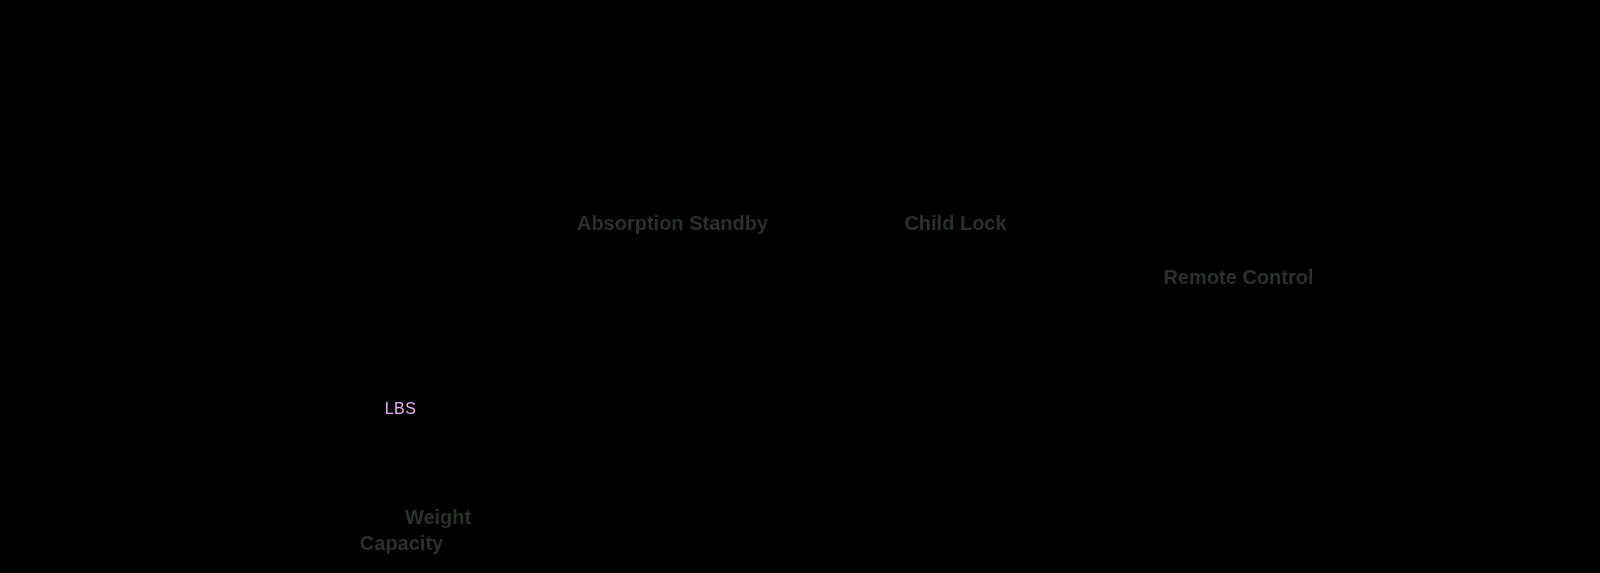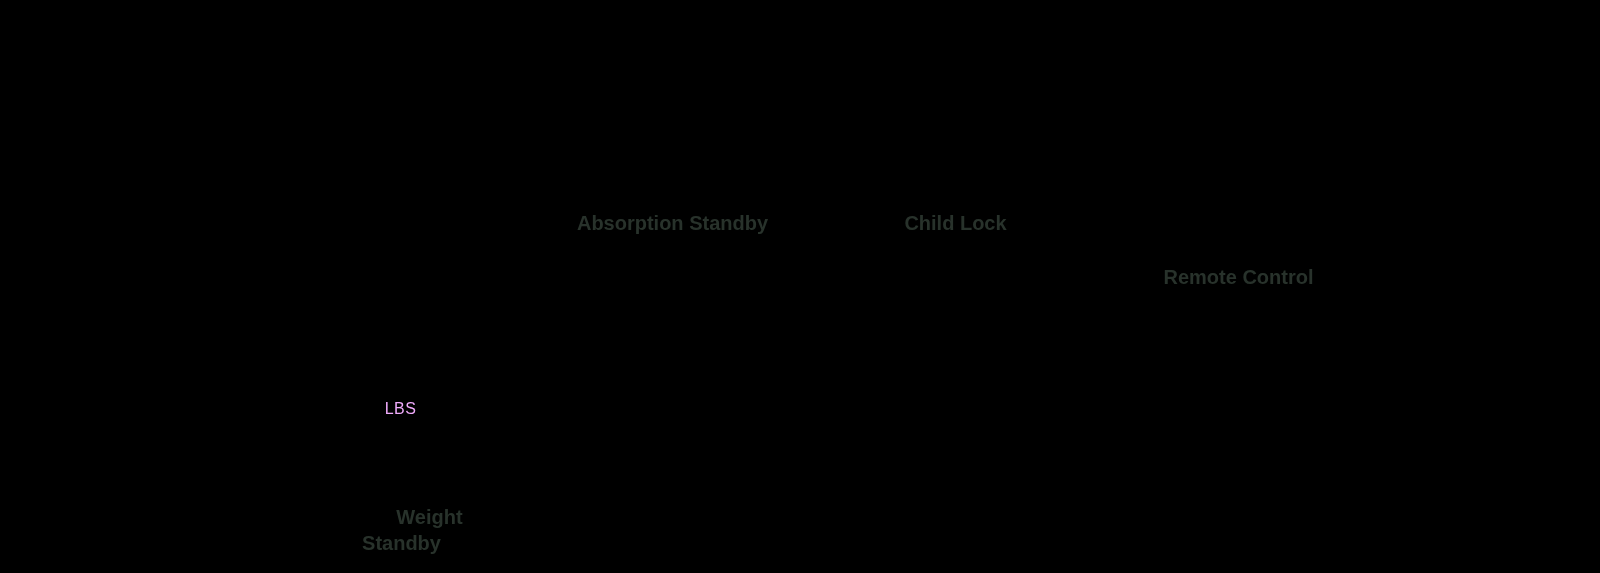--- a/index.html
+++ b/index.html
@@ -46,21 +46,21 @@
     position: absolute;
     left: 50%;
     top: 70px;
     transform: translateX(calc(-50% + 11px));
     color: #f0abfc;
     font-weight: 400;
     font-size: 16px;
     letter-spacing: 0.5px;
     white-space: nowrap;
   }
-  .weight-label span { display: block; }
+  .weight-label span { display: block; text-align: right; }
   .weight-label .wl1 { transform: translateX(40px); }
   .weight-label .wl2 { transform: translateX(12px); }
 </style>
 </head>
 <body>
 
 <div class="features-grid">
 
   <div class="feature-cell">
     <div class="icon-box row1"></div>
@@ -81,21 +81,21 @@
     <div class="icon-box row2"></div>
     <div class="feature-label">Remote Control</div>
   </div>
 
   <div class="feature-cell">
     <div class="icon-box row2">
       <span class="lbs-text">LBS</span>
     </div>
     <div class="feature-label weight-label">
       <span class="wl1">Weight</span>
-      <span class="wl2">Standby</span>
+      <span class="wl2">Capacity</span>
     </div>
   </div>
 
   <div class="feature-cell">
     <div class="icon-box row2"></div>
   </div>
 
 
 </div>
 

